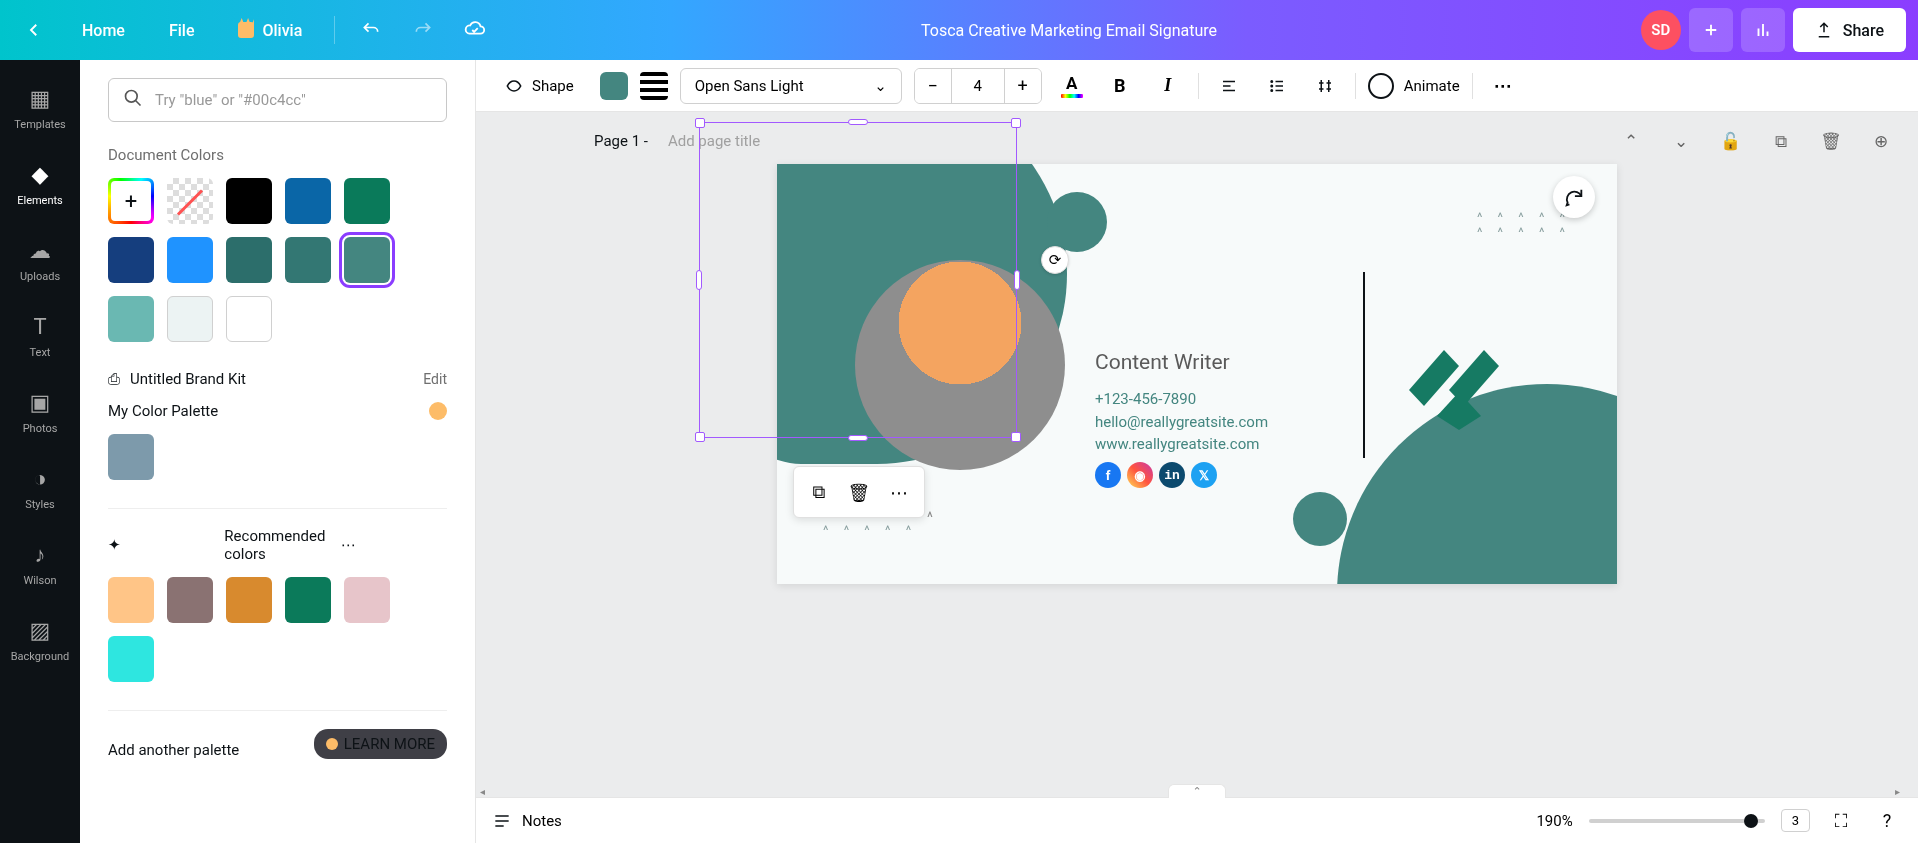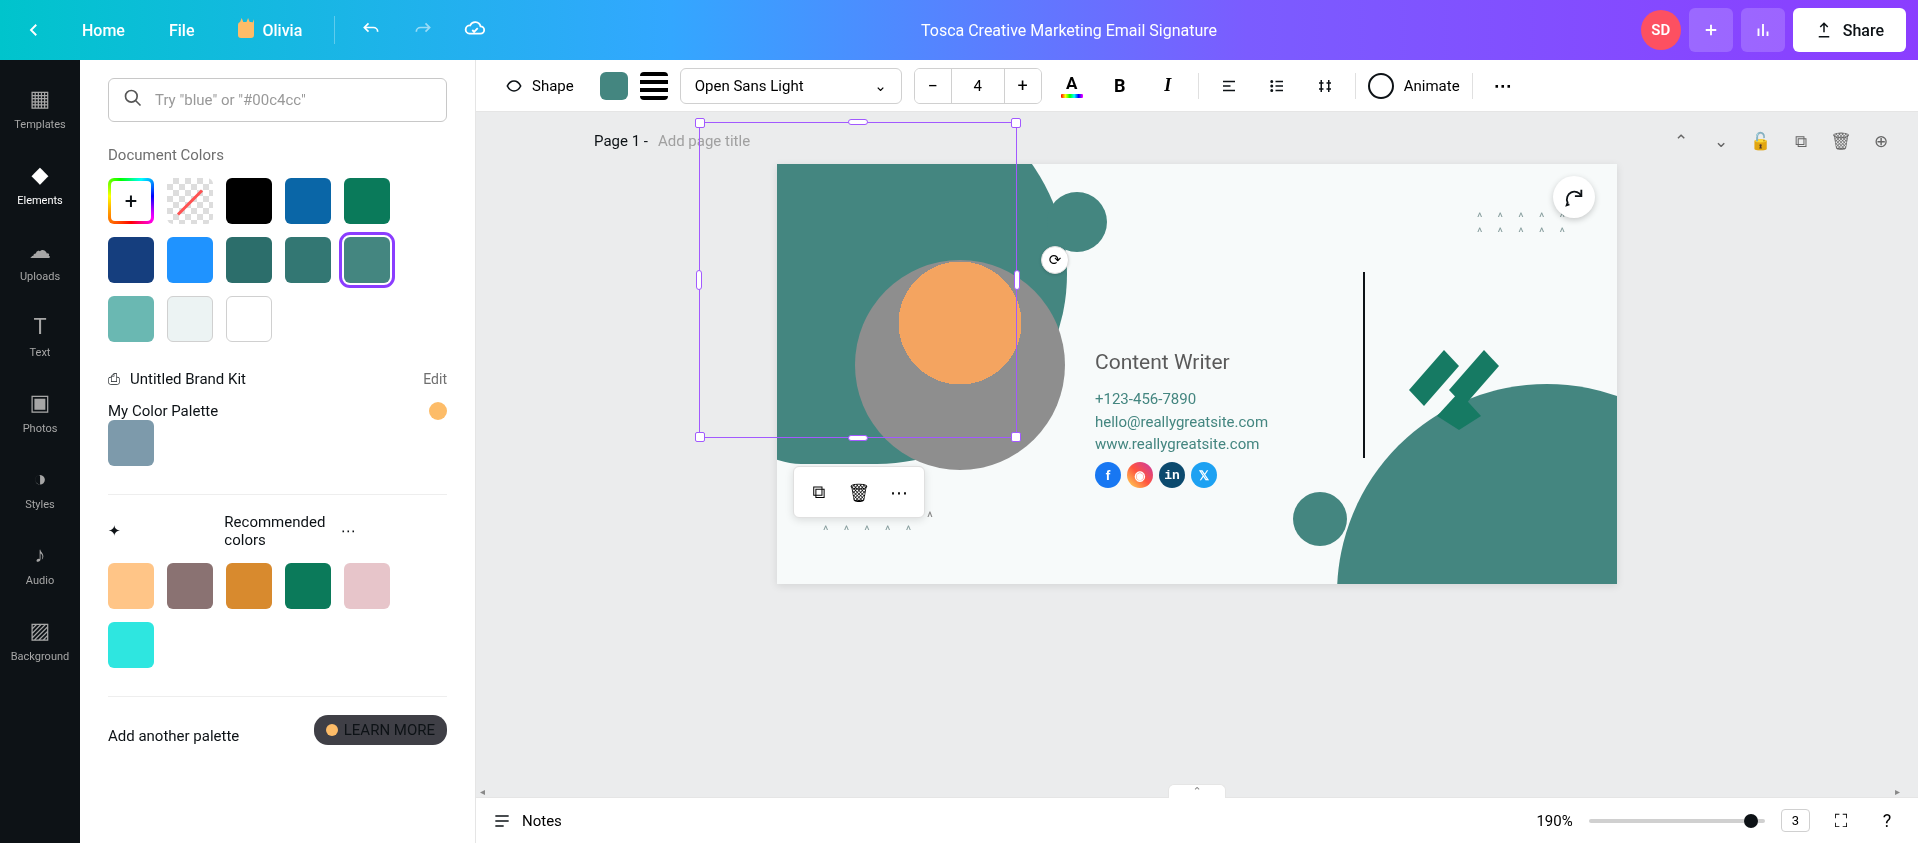--- a/index.html
+++ b/index.html
@@ -33,21 +33,21 @@
 .swatch{width:46px;height:46px;border-radius:6px;cursor:pointer;position:relative}
 .swatch.add{background:conic-gradient(from 180deg at 50% 50%,#ff0000,#ff8000,#ffff00,#00ff00,#00ffff,#0000ff,#ff00ff,#ff0000);padding:2px}
 .swatch.add:after{content:"+";position:absolute;inset:3px;background:#fff;border-radius:4px;display:flex;align-items:center;justify-content:center;font-size:22px;color:#0d1216}
 .swatch.none{background:repeating-conic-gradient(#ddd 0 25%,#fff 0 50%) 0 0/12px 12px;position:relative}
 .swatch.none:after{content:"";position:absolute;left:6px;right:6px;top:50%;height:3px;background:#ff5252;transform:rotate(-45deg)}
 .swatch.sel{outline:3px solid #8b3dff;outline-offset:2px}
 .swatch.bordered{border:1px solid #d0d0d0}
 .kit-row{display:flex;align-items:center;justify-content:space-between;margin-bottom:14px}
 .kit-row .left{display:flex;align-items:center;gap:10px;color:#0d1216;font-size:15px}
 .edit-link{color:#6f6f6f;font-size:14px}
-.pal-row{display:flex;align-items:center;justify-content:space-between;}
+.pal-row{display:flex;align-items:center;justify-content:space-between;margin-bottom:14px}
 .pal-row span{font-size:15px;color:#0d1216}
 .crown-badge{width:18px;height:18px;border-radius:50%;background:#fdbc68}
 .divider{height:1px;background:#eee;margin:18px 0}
 .rec-row{display:flex;align-items:center;gap:10px;margin-bottom:14px}
 .sparkle{font-size:16px}
 .rec-row span{font-size:15px;color:#0d1216;flex:1}
 .more-dots{font-size:18px;color:#666;cursor:pointer}
 .add-pal-row{display:flex;align-items:flex-end;justify-content:space-between;margin-top:10px}
 .add-pal-row span{font-size:15px;color:#0d1216}
 .learn-more{background:#3f3f46;color:#fff;font-size:11px;padding:6px 12px;border-radius:14px;display:flex;align-items:center;gap:6px}
@@ -64,21 +64,21 @@
 .num-grp input{width:54px;text-align:center;border:none;border-left:1px solid #d0d0d0;border-right:1px solid #d0d0d0;font-size:15px}
 .txt-color-ico{width:26px;height:26px;display:flex;flex-direction:column;align-items:center;justify-content:center;font-weight:700;font-size:17px}
 .txt-color-ico .bar{width:22px;height:4px;background:linear-gradient(90deg,#ff0000,#ffff00,#00ff00,#00ffff,#0000ff,#ff00ff);border-radius:1px;margin-top:1px}
 .ico-btn{width:36px;height:36px;display:flex;align-items:center;justify-content:center;cursor:pointer;border-radius:4px;font-size:18px;font-weight:700}
 .vsep{width:1px;height:26px;background:#e0e0e0}
 .animate-btn{display:flex;align-items:center;gap:10px;font-size:15px;cursor:pointer}
 .animate-ico{width:26px;height:26px;border:2px solid #0d1216;border-radius:50%}
 
 
 .canvas-area{position:fixed;left:476px;right:0;top:112px;bottom:46px;background:#ebeced;overflow:auto}
-.page-hdr{display:flex;align-items:center;padding:14px 22px 8px 118px;gap:10px}
+.page-hdr{display:flex;align-items:center;padding:14px 22px 8px 118px;gap:20px}
 .page-hdr .pg{font-size:15px;color:#0d1216}
 .page-hdr .pt{font-size:15px;color:#a0a0a0;flex:1}
 .page-hdr .act{width:30px;height:30px;display:flex;align-items:center;justify-content:center;cursor:pointer;color:#666;font-size:17px}
 .artboard{margin:0 auto;width:840px;height:420px;background:#f7fafa;position:relative;box-shadow:0 2px 8px rgba(0,0,0,.1);overflow:hidden}
 .blob1{position:absolute;left:-90px;top:-80px;width:380px;height:380px;background:#448680;border-radius:50% 50% 50% 30%/50% 50% 50% 50%}
 .dot1{position:absolute;left:270px;top:28px;width:60px;height:60px;background:#448680;border-radius:50%}
 .dot2{position:absolute;right:270px;bottom:38px;width:54px;height:54px;background:#448680;border-radius:50%}
 .bigcirc{position:absolute;right:-140px;bottom:-220px;width:420px;height:420px;background:#448680;border-radius:50%}
 .photo{position:absolute;left:78px;top:96px;width:210px;height:210px;border-radius:50%;background:radial-gradient(circle at 50% 30%,#f4a460 0 34%,#8e8e8e 34% 100%);border:0}
 .txt-name{position:absolute;left:312px;top:142px;font-size:38px;font-weight:700;color:#0d1216}
@@ -193,21 +193,21 @@
   <div class="rail-item">
       <div class="rail-ico">▣</div>
       <span>Photos</span>
     </div>
   <div class="rail-item">
       <div class="rail-ico">◑</div>
       <span>Styles</span>
     </div>
   <div class="rail-item">
       <div class="rail-ico">♪</div>
-      <span>Audio</span>
+      <span>Wilson</span>
     </div>
   <div class="rail-item">
       <div class="rail-ico">▨</div>
       <span>Background</span>
     </div>
 </div>
 
 <div class="panel">
   <div class="search-wrap">
     <span><svg width="20" height="20" viewBox="0 0 24 24" fill="none" stroke="#555" stroke-width="2">

